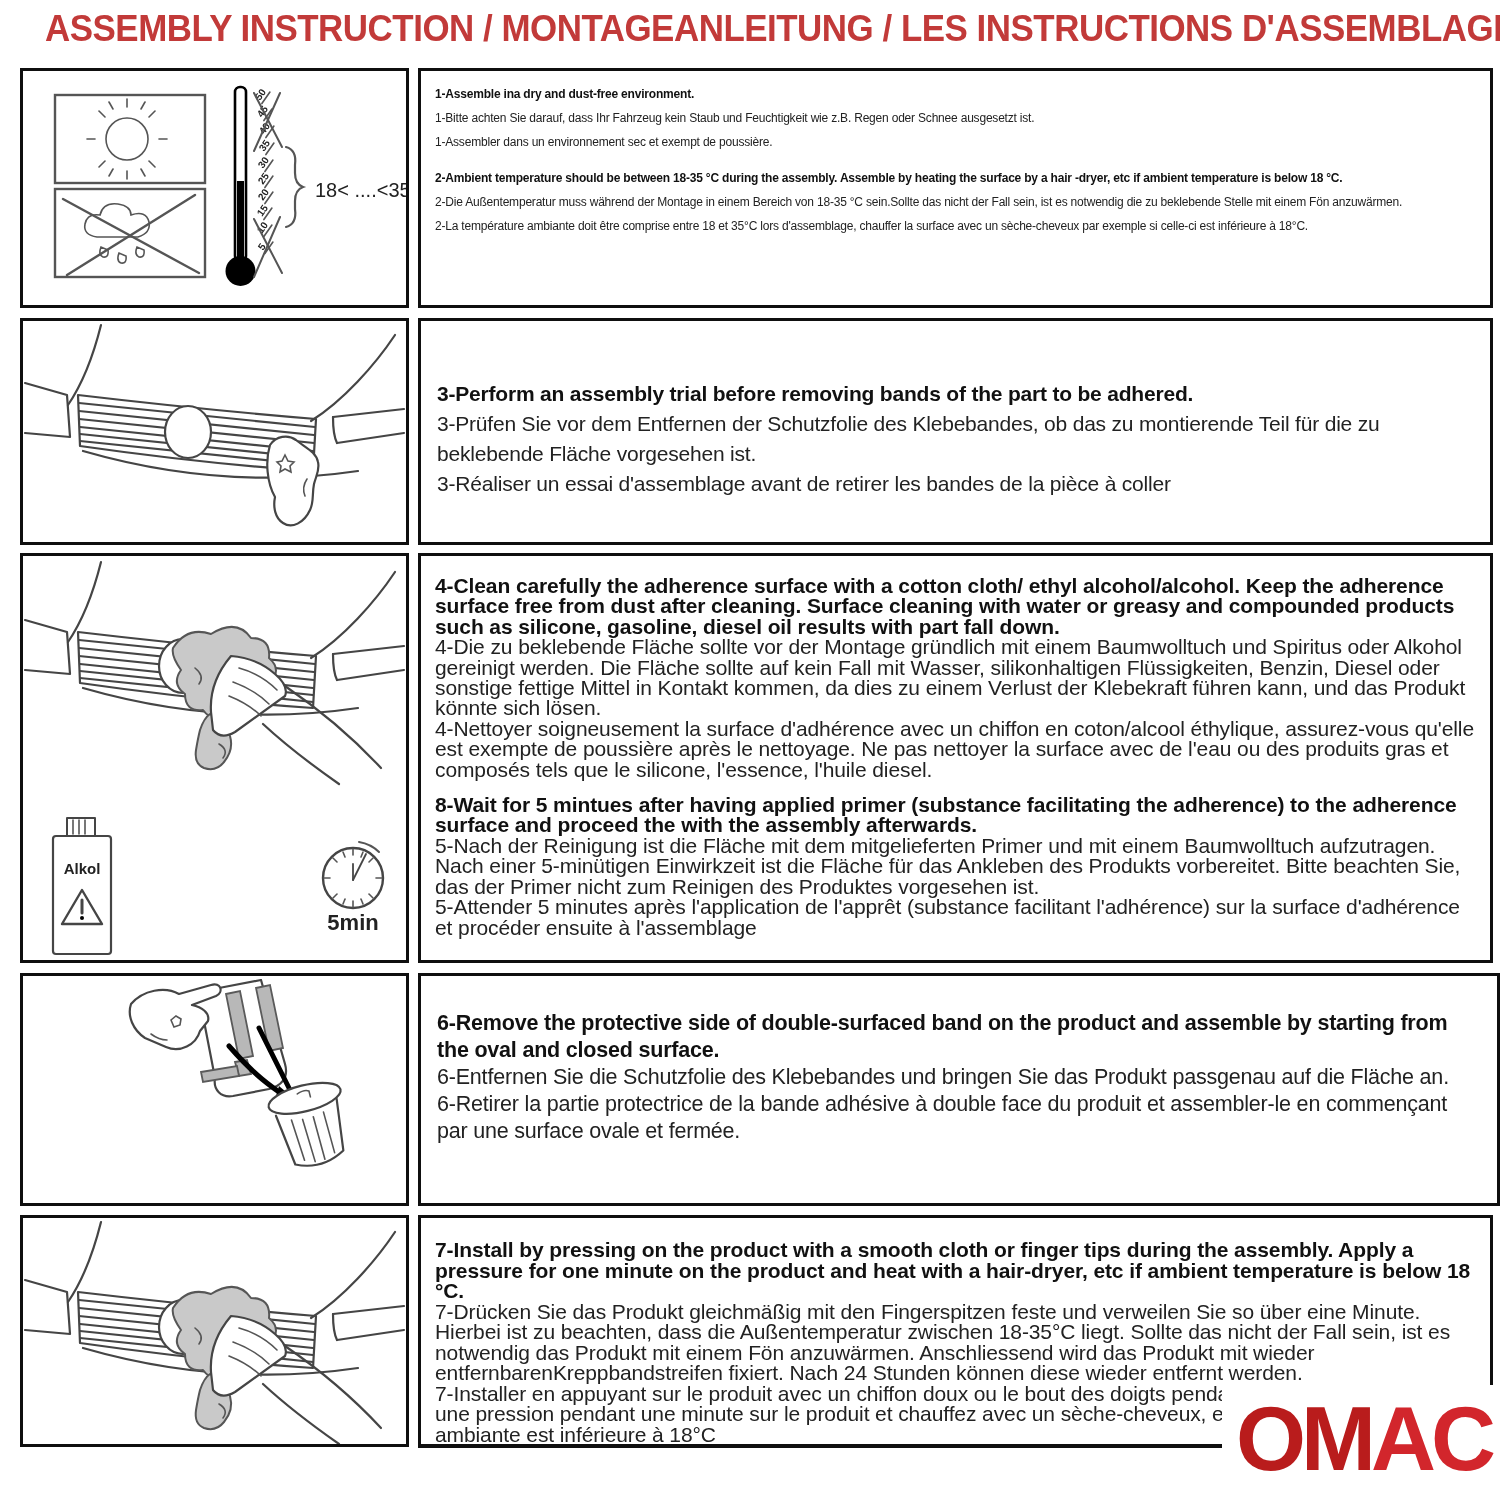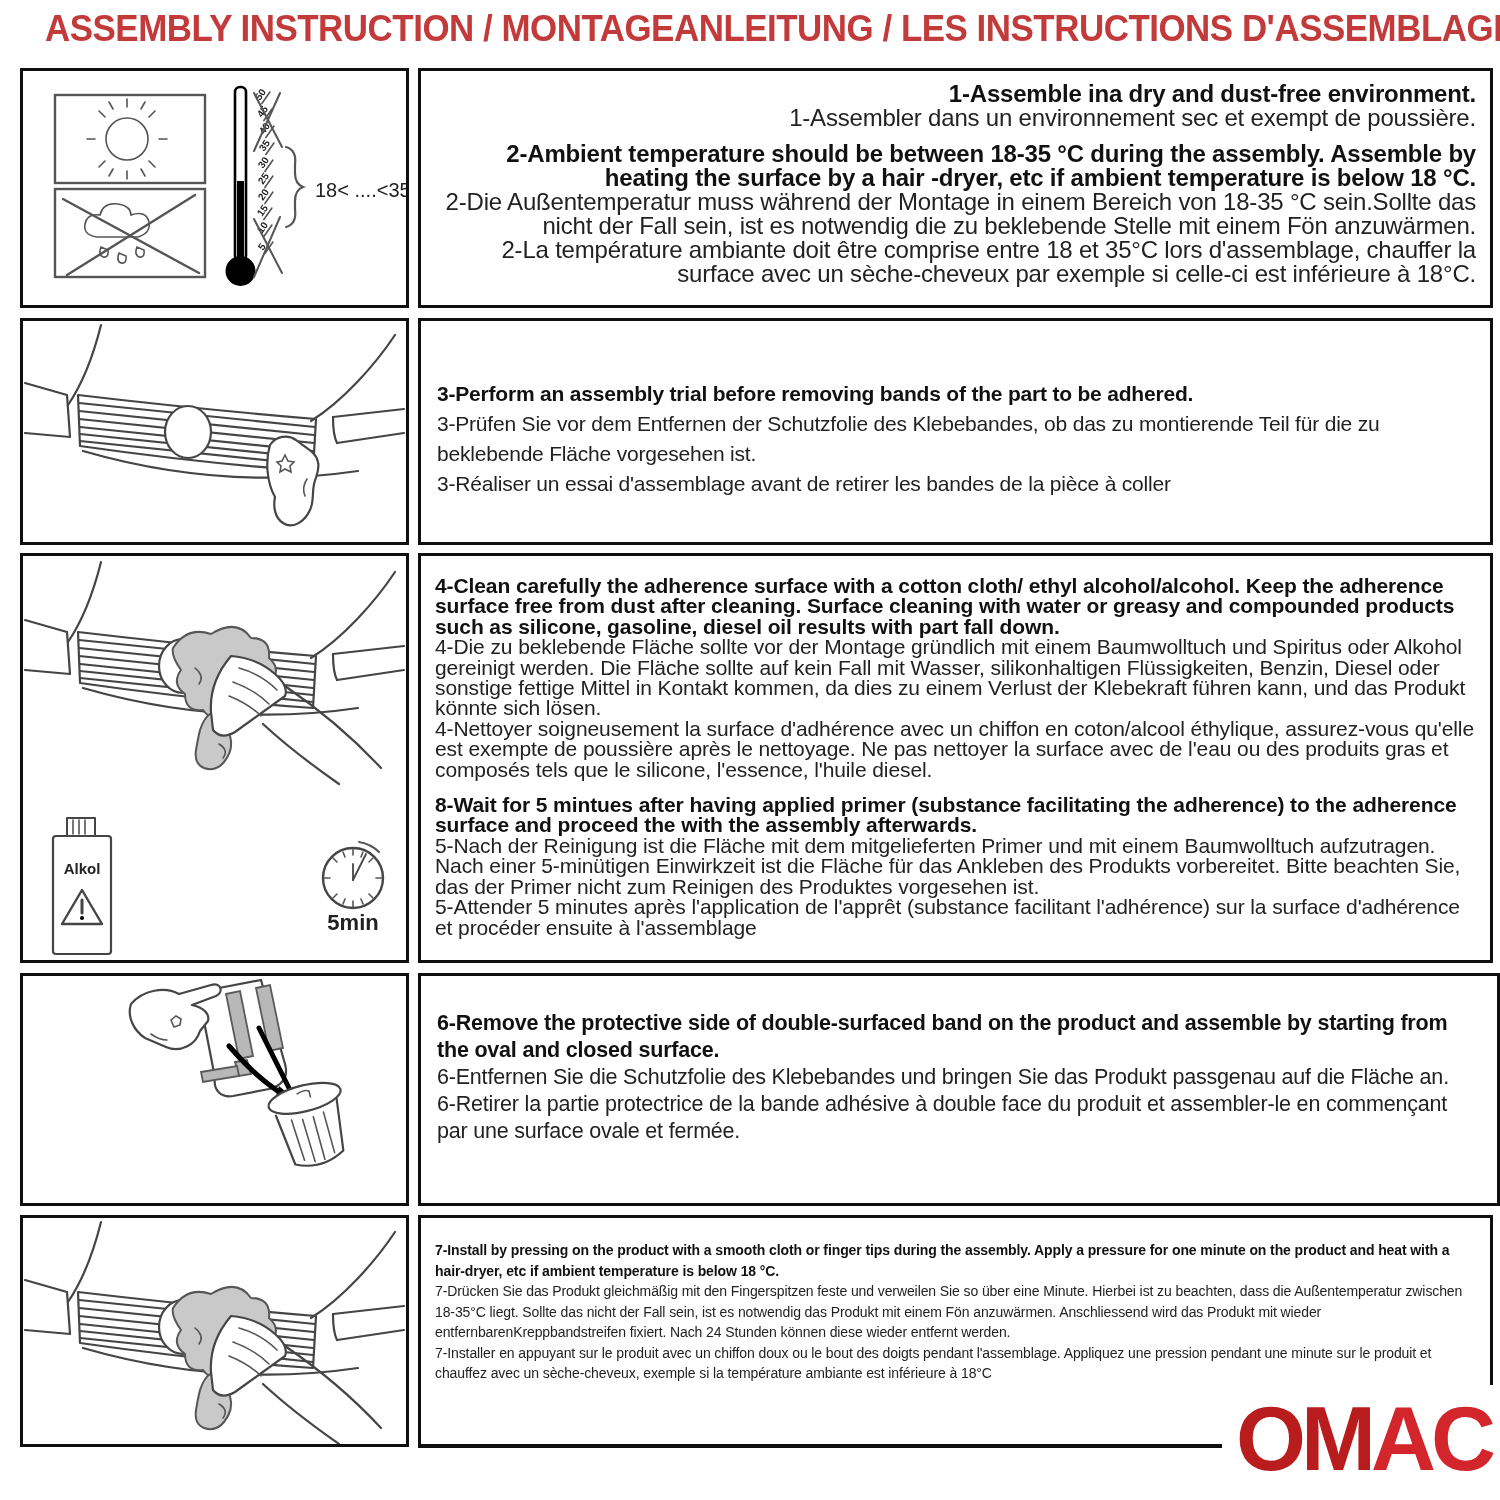--- a/index.html
+++ b/index.html
@@ -10,27 +10,27 @@
            color:#c23a39; letter-spacing:-0.5px; white-space:nowrap;
            transform:scaleX(0.97); transform-origin:left center; }
 
   .box { position:absolute; border:3px solid #0f0f0f; background:#fff; box-sizing:border-box; }
 
   .tbox p { margin:0; }
   .b { font-weight:bold; color:#111; }
   .n { color:#222; }
 
   
-  .r1t { padding:11px 14px 0 14px; font-size:24px; line-height:24px; letter-spacing:-0.2px;text-align:right; }
+  .r1t { padding:11px 14px 0 14px; font-size:12px; line-height:24px; letter-spacing:-0.2px; }
   .r1t .gap { margin-top:12px; }
   .r2t { padding:58px 16px 0 16px; font-size:21px; line-height:30px; letter-spacing:-0.2px; }
   .r3t { padding:20px 14px 0 14px; font-size:21px;  line-height:20.4px; letter-spacing:-0.1px; }
   .r3t .gap { margin-top:15px; }
   .r4t { padding:34px 16px 0 16px; font-size:21.5px; line-height:27px; letter-spacing:-0.2px; }
-  .r5t { padding:22px 14px 0 14px; font-size:14px; line-height:20.5px; letter-spacing:-0.1px; }
+  .r5t { padding:22px 14px 0 14px; font-size:21px; line-height:20.5px; letter-spacing:-0.1px; }
 
   
   svg { display:block; }
   .art  { stroke:#454545; stroke-width:2.2; fill:none; stroke-linecap:round; stroke-linejoin:round; }
   .artf { stroke:#454545; stroke-width:2.2; fill:#ffffff; stroke-linecap:round; stroke-linejoin:round; }
   .thin { stroke:#555; stroke-width:1.6; fill:none; stroke-linecap:round; }
   .cloth{ fill:#c9c9c9; stroke:#565656; stroke-width:2; stroke-linejoin:round; }
   .band { fill:#b8b8b8; stroke:#5a5a5a; stroke-width:1.8; }
   .blk  { fill:#000; stroke:none; }
   .svgtxt  { font-family:"Liberation Sans", sans-serif; fill:#222; }
@@ -134,20 +134,21 @@
         <line class="thin" x1="257" y1="146" x2="231" y2="206" style="stroke-width:2"></line>
 
         <path class="thin" d="M263,76 q11,3 9,18 l0,8 q0,11 8,14 q-8,3 -8,14 l0,8 q2,15 -9,18" style="stroke-width:2.2"></path>
       </g>
       <text class="svgtxt" x="292" y="126" font-size="20">18&lt; ....&lt;35 C</text>
     </svg>
   </div>
 
   <div class="box tbox r1t" style="left:418px; top:68px; width:1075px; height:240px;">
     <p class="b">1-Assemble ina dry and dust-free environment.</p>
+    <p class="n">1-Bitte achten Sie darauf, dass Ihr Fahrzeug kein Staub und Feuchtigkeit wie z.B. Regen oder Schnee ausgesetzt ist.</p>
     <p class="n">1-Assembler dans un environnement sec et exempt de poussière.</p>
     <p class="b gap">2-Ambient temperature should be between 18-35 °C  during the assembly. Assemble by heating the surface by a hair -dryer, etc if ambient temperature is below 18 °C.</p>
     <p class="n">2-Die Außentemperatur muss während der Montage in einem Bereich von 18-35 °C  sein.Sollte das nicht der Fall sein, ist es notwendig die zu beklebende Stelle mit einem Fön anzuwärmen.</p>
     <p class="n">2-La température ambiante doit être comprise entre 18 et 35°C lors d'assemblage, chauffer la surface avec un sèche-cheveux par exemple si celle-ci est inférieure à 18°C.</p>
   </div>
 
   <div class="box" style="left:20px; top:318px; width:389px; height:227px;">
     <svg viewBox="0 0 383 221" width="383" height="221">
       <g class="art">
         <path d="M78,4 C70,36 60,62 45,84"></path>

